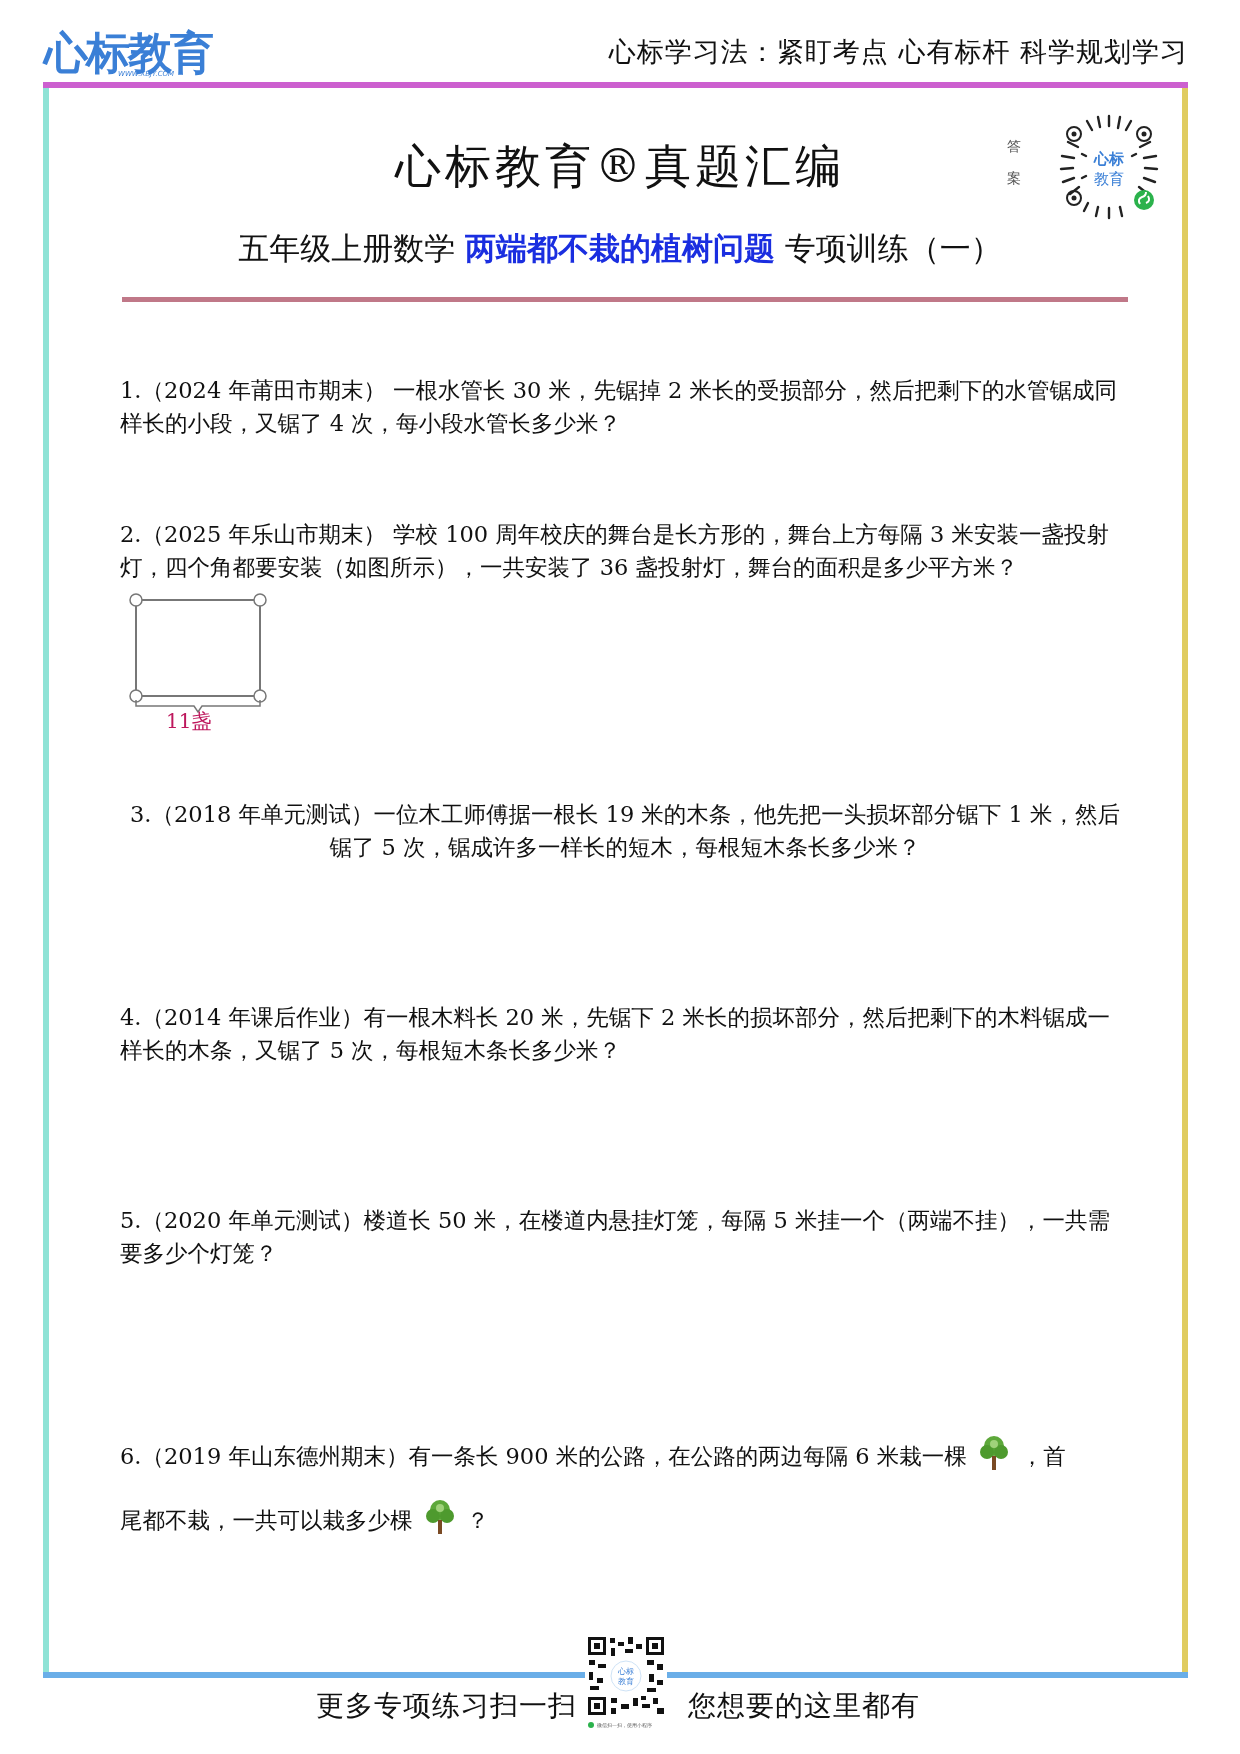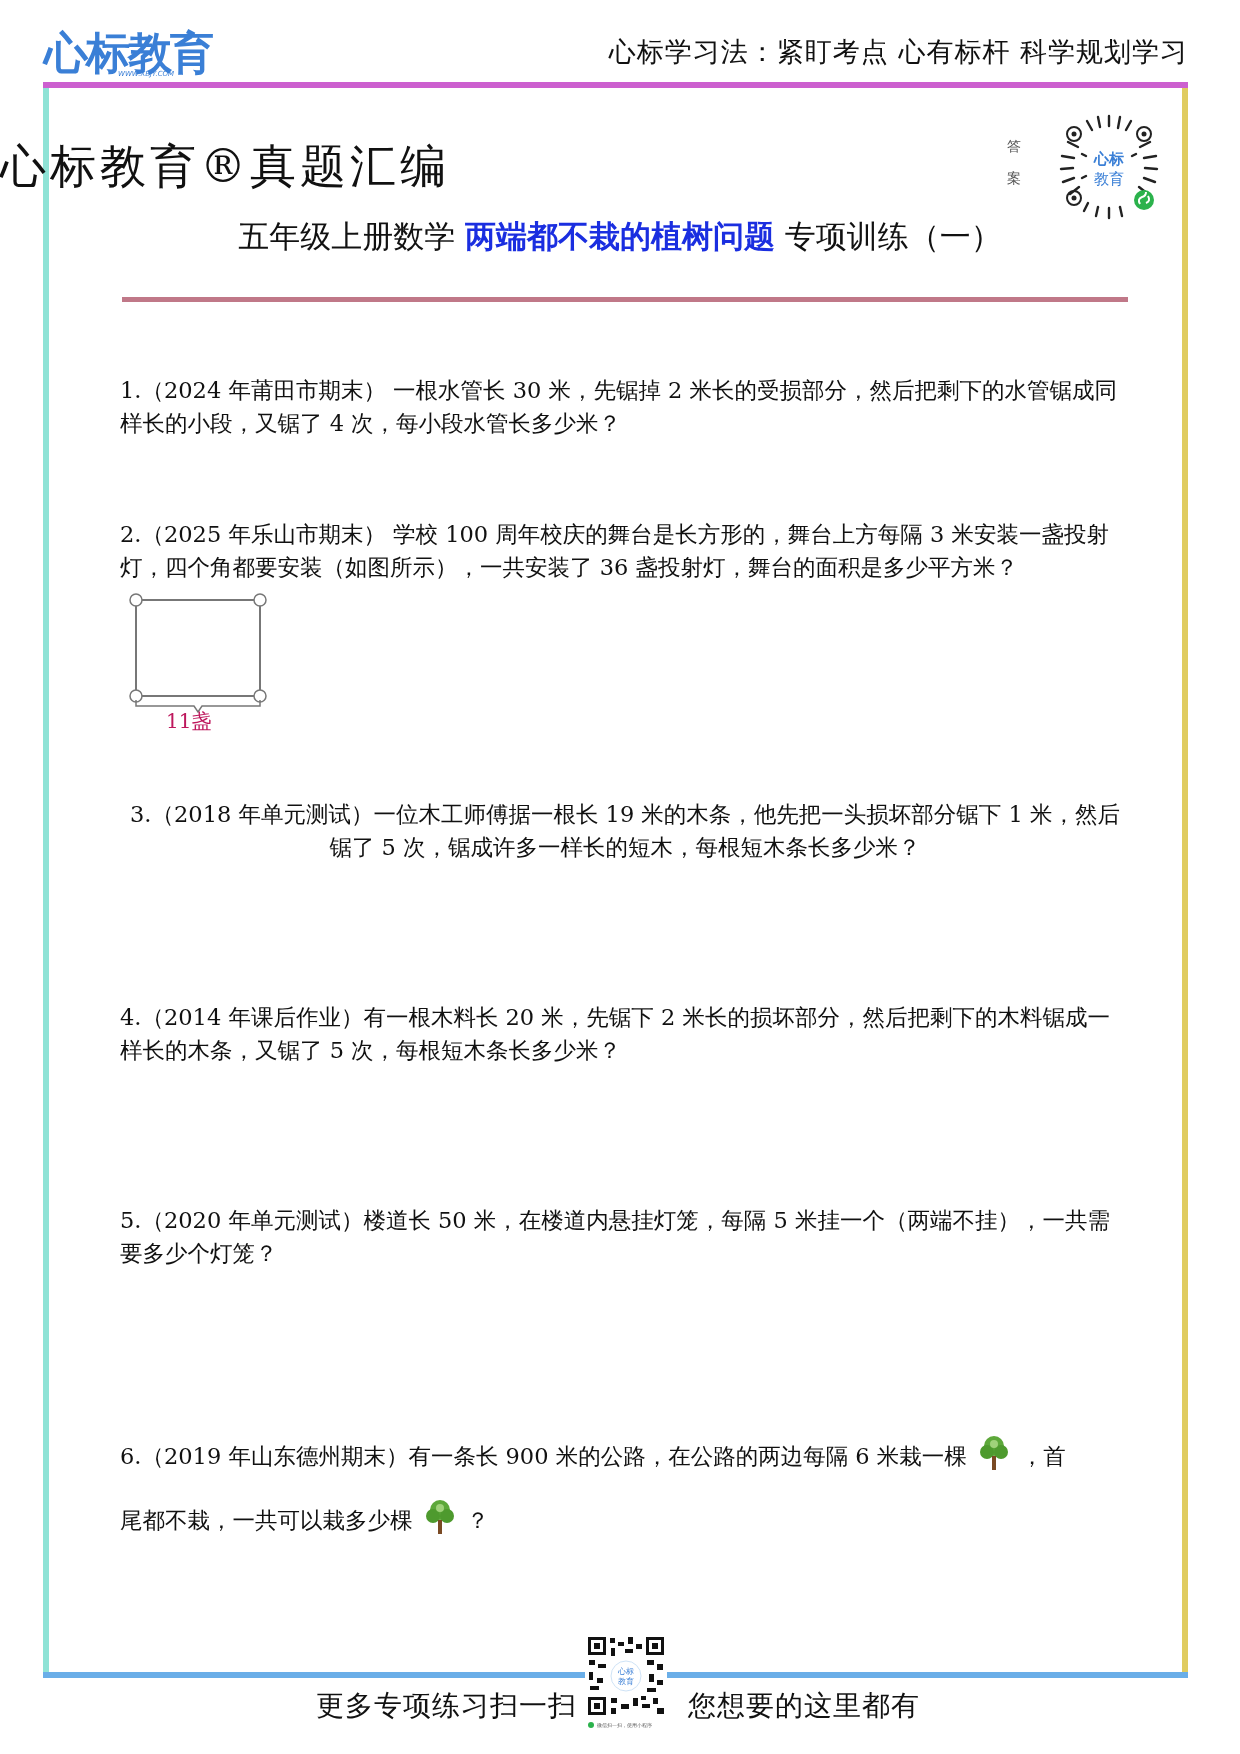--- a/index.html
+++ b/index.html
@@ -15,26 +15,26 @@
               font-style:italic; color:#3a7fd6; }
   .slogan { right:52px; top:34px; font-size:27px; line-height:36px; letter-spacing:1px; color:#111; white-space:nowrap;margin-left:44px; }
 
   
   .frame-top { left:43px; top:82px; width:1145px; height:6px; background:#cc5fcf; }
   .frame-left { left:43px; top:88px; width:6px; height:1585px; background:#8fe3d6; }
   .frame-right { left:1182px; top:88px; width:6px; height:1585px; background:#e0cc60; }
   .frame-bottom { left:43px; top:1672px; width:1145px; height:6px; background:#6aaee8; }
 
   
-  .main-title { left:0; width:1240px; top:136px; font-size:46px; line-height:60px;
+  .main-title { left:0; width:1240px; top:136px; text-align:center; font-size:46px; line-height:60px;
                 letter-spacing:4px; color:#111; }
   .answer-label { left:1007px; top:130px; width:20px; font-family:"DejaVu Sans",sans-serif; font-size:14px;
                   line-height:32px; color:#555; text-align:left; }
   .qr-top { left:1052px; top:112px; width:114px; height:110px; }
-  .subtitle { left:0; width:1240px; top:214px; text-align:center; font-family:"DejaVu Sans","Liberation Sans",sans-serif;
+  .subtitle { left:0; width:1240px; top:226px; text-align:center; font-family:"DejaVu Sans","Liberation Sans",sans-serif;
               font-size:31px; line-height:44px; color:#111; white-space:nowrap; }
   .subtitle .hl { color:#1a2ee0; font-weight:bold; }
   .title-rule { left:122px; top:297px; width:1006px; height:5px; background:#c07888; }
 
   
   .q { left:120px; width:1010px; font-size:22.5px; line-height:33px; color:#111; }
   .diagram { left:118px; top:590px; width:160px; height:150px; }
   .tree { display:inline-block; width:34px; height:38px; vertical-align:-8px; margin:0 10px; }
 
   

